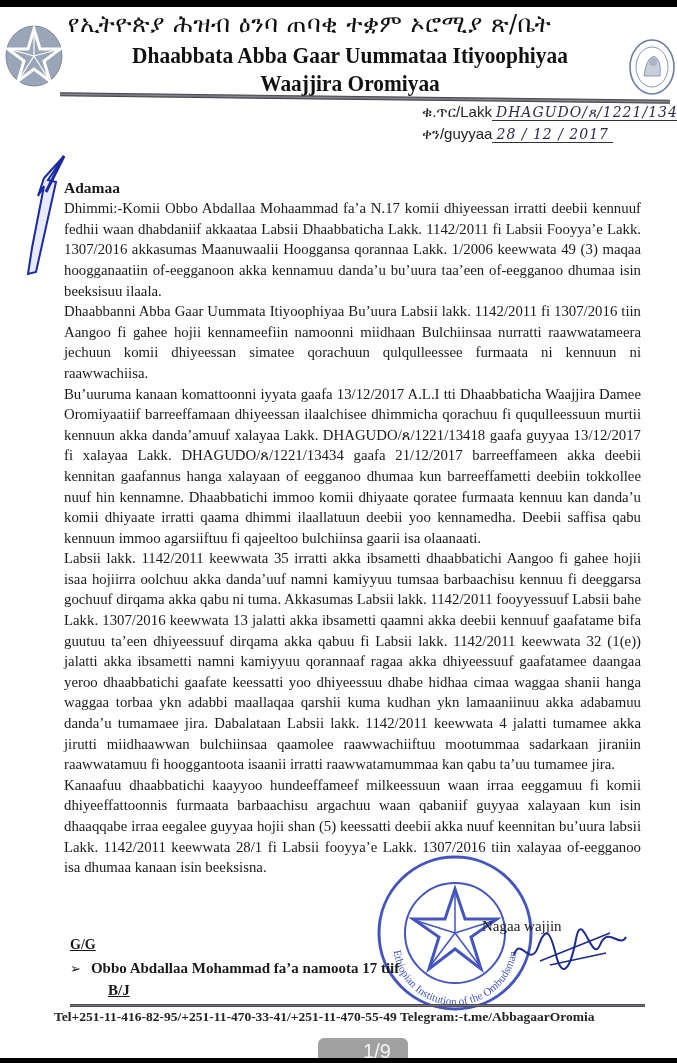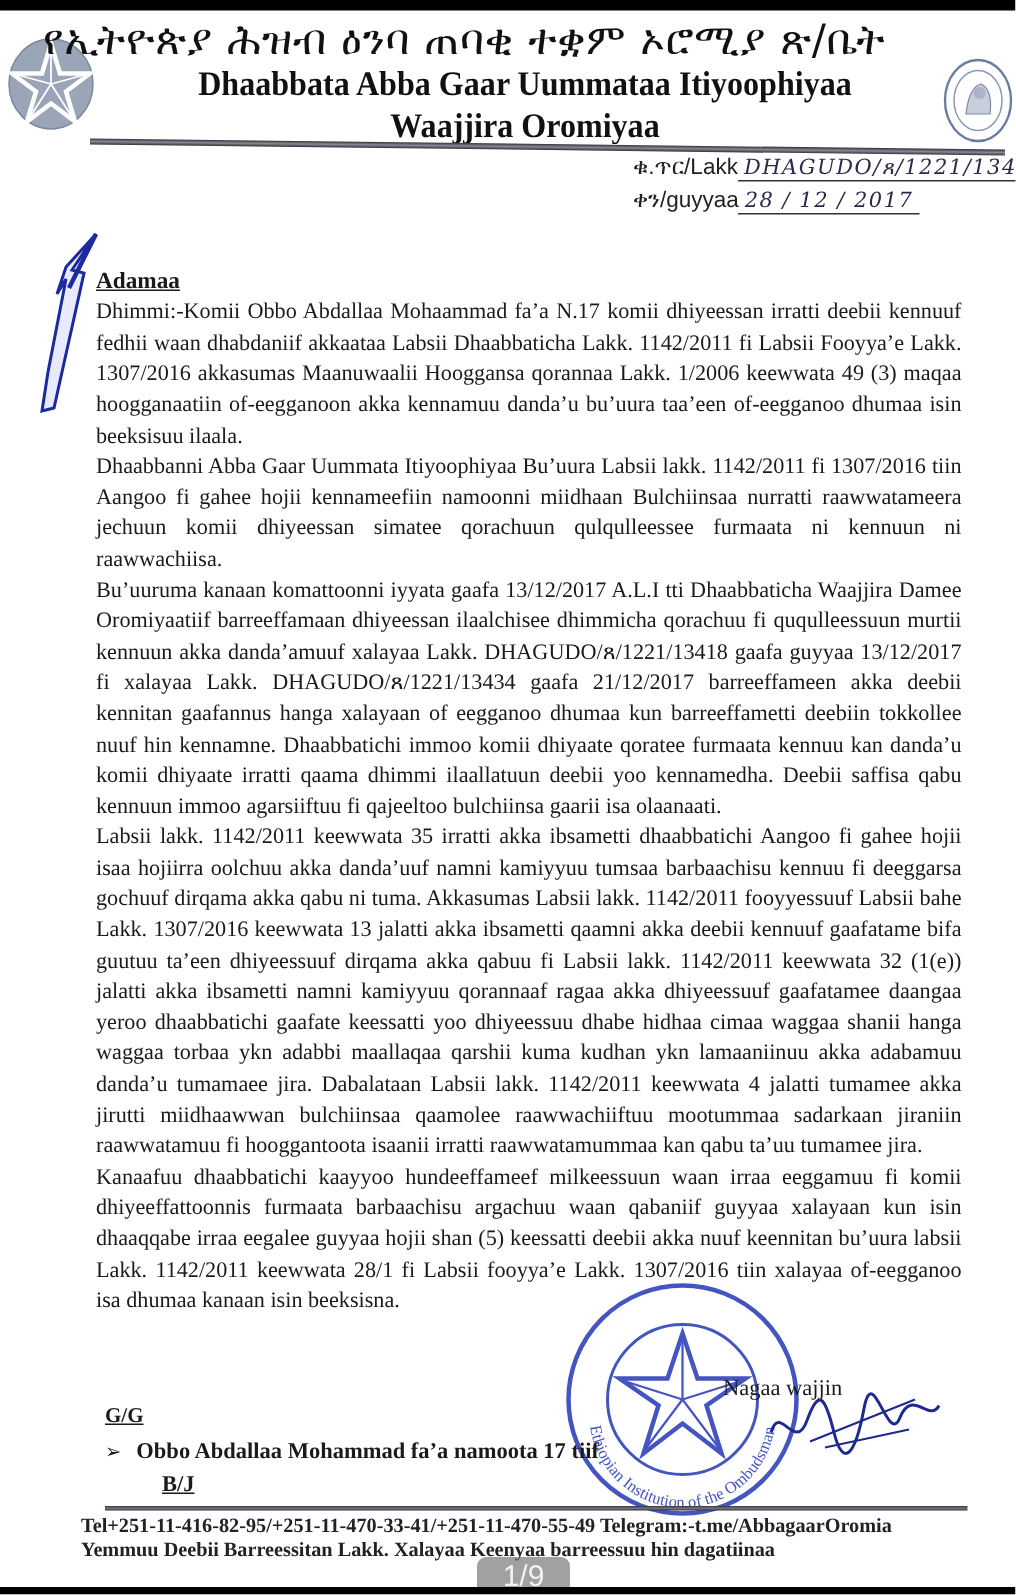--- a/index.html
+++ b/index.html
@@ -10,21 +10,21 @@
     color: #1a1a1a;
   }
   .topbar { position: absolute; left: 0; top: 0; width: 677px; height: 7px; background: #000; }
   .bottombar { position: absolute; left: 0; bottom: 0; width: 677px; height: 5px; background: #000; }
 
   .seal-left { position: absolute; left: 4px; top: 24px; width: 60px; height: 64px; }
   .seal-right { position: absolute; left: 628px; top: 38px; width: 48px; height: 58px; }
 
   .hdr-amharic {
     position: absolute; left: 0; width: 619px; top: 10px; text-align: center;
-    font-family: "DejaVu Sans", sans-serif; font-size: 28px; letter-spacing: 0.5px;
+    font-family: "DejaVu Sans", sans-serif; font-size: 24px; letter-spacing: 0.5px;
     color: #111;
   }
   .hdr-title {
     position: absolute; left: 70px; width: 560px; top: 42px; text-align: center;
     font-size: 23px; font-weight: bold; line-height: 28px; color: #111;
     transform: scaleX(0.93); transform-origin: center;
   }
   .hdr-rule {
     position: absolute; left: 60px; top: 96px; width: 610px; height: 4px;
     background: linear-gradient(#333, #889, #333); transform: rotate(0.7deg);
@@ -35,42 +35,42 @@
   .hand {
     font-family: "DejaVu Serif", serif; font-style: italic; font-size: 14px;
     color: #2a2a4a; border-bottom: 1px solid #333; padding: 0 4px; letter-spacing: 1px;
   }
 
   .arrow { position: absolute; left: 6px; top: 152px; width: 60px; height: 130px; }
 
   .doc { position: absolute; left: 64px; top: 157px; width: 577px; font-size: 14.8px; line-height: 20.6px; }
   .doc p { margin: 0; text-align: justify; }
   .addressee { font-weight: bold; font-size: 15.5px; }
-  .addressee .ul { text-decoration: underline; }
+  .addressee .ul { }
   .b { font-weight: normal; }
   .nagaa { position: absolute; left: 482px; top: 918px; font-size: 15px; }
   .stamp { position: absolute; left: 375px; top: 853px; width: 160px; height: 160px; opacity: 0.85; }
   .signature { position: absolute; left: 510px; top: 925px; width: 120px; height: 50px; }
 
   .gg { position: absolute; left: 70px; top: 937px; font-weight: bold; text-decoration: underline; font-size: 14px; }
   .cc-item { position: absolute; left: 70px; top: 960px; font-weight: bold; font-size: 15px; white-space: nowrap; }
   .cc-item .bullet { font-family: "DejaVu Sans", sans-serif; font-size: 13px; margin-right: 10px; font-weight: normal; }
   .bj { position: absolute; left: 108px; top: 982px; font-weight: bold; text-decoration: underline; font-size: 15px; }
 
   .footer-rule {
     position: absolute; left: 70px; top: 1004px; width: 575px; height: 3px;
     background: linear-gradient(#333, #778, #333);
   }
   .footer { position: absolute; left: 54px; width: 600px; top: 1009px; font-size: 13.5px; line-height: 16px; font-weight: bold; color: #222; }
   .footer .am { font-family: "DejaVu Sans", sans-serif; font-size: 12.5px; font-weight: normal; }
 
   .page-ind {
     position: absolute; left: 318px; top: 1038px; width: 62px; height: 22px;
     background: rgba(110,110,110,0.65); border-radius: 6px 6px 0 0;
-    color: #f2f2f2; font-family: "Liberation Sans", sans-serif; font-size: 20px; text-align: center; line-height: 26px;
+    color: #f2f2f2; font-family: "Liberation Sans", sans-serif; font-size: 20px; text-align: center; line-height: 26px; padding-left: 28px;
   }
 </style>
 </head>
 <body>
 
 <div class="topbar"></div>
 
 <svg class="seal-left" viewBox="0 0 60 64">
   <ellipse cx="30" cy="32" rx="28" ry="30" fill="#9aa6b8" stroke="#7d889a" stroke-width="1"></ellipse>
   <polygon points="30,5 36,25 56,25 40,37 46,57 30,45 14,57 20,37 4,25 24,25" fill="none" stroke="#ffffff" stroke-width="3"></polygon>
@@ -147,17 +147,16 @@
 
 <div class="gg">G/G</div>
 <div class="cc-item">
   <span class="bullet">➢</span><span>Obbo Abdallaa Mohammad fa’a namoota 17 tiif</span>
 </div>
 <div class="bj">B/J</div>
 
 <div class="footer-rule"></div>
 <div class="footer">
   <div>Tel+251-11-416-82-95/+251-11-470-33-41/+251-11-470-55-49 Telegram:-t.me/AbbagaarOromia</div>
-  <div>Yemmuu Deebii Barreessitan Lakk. Xalayaa Keenyaa barreessuu hin dagatiinaa</div>
 </div>
 
 <div class="page-ind">1/9</div>
 <div class="bottombar"></div>
 
 </body></html>

